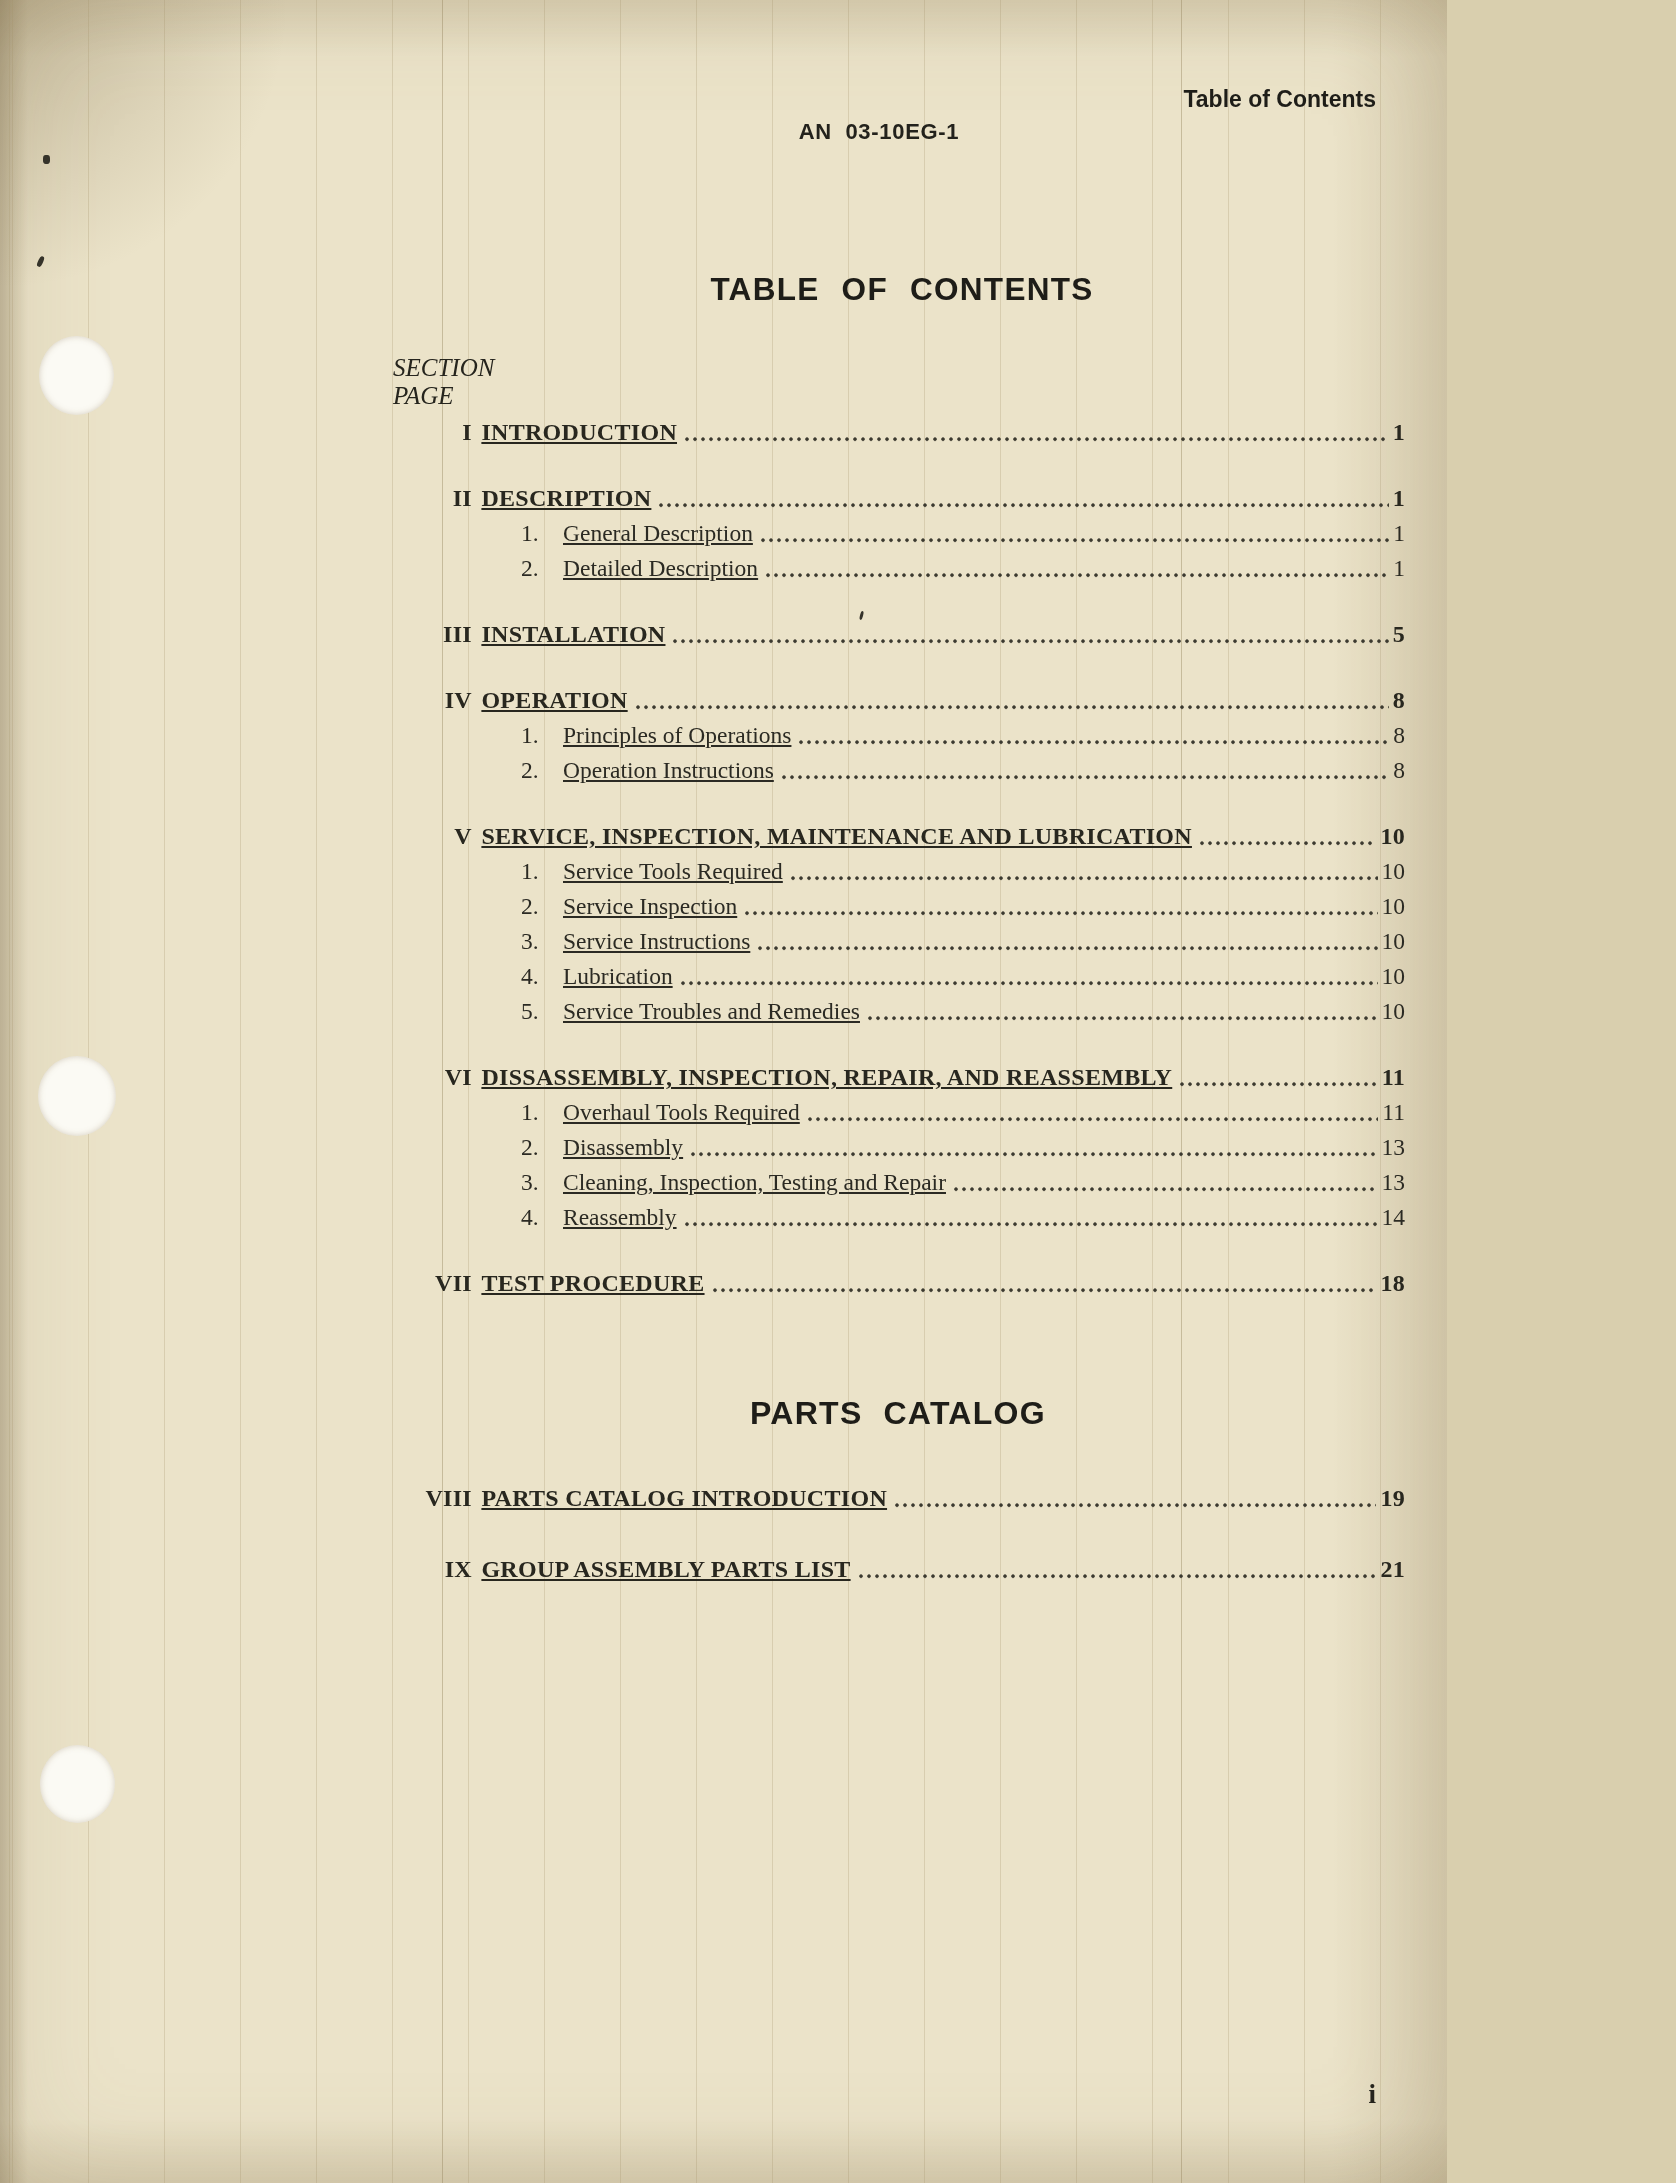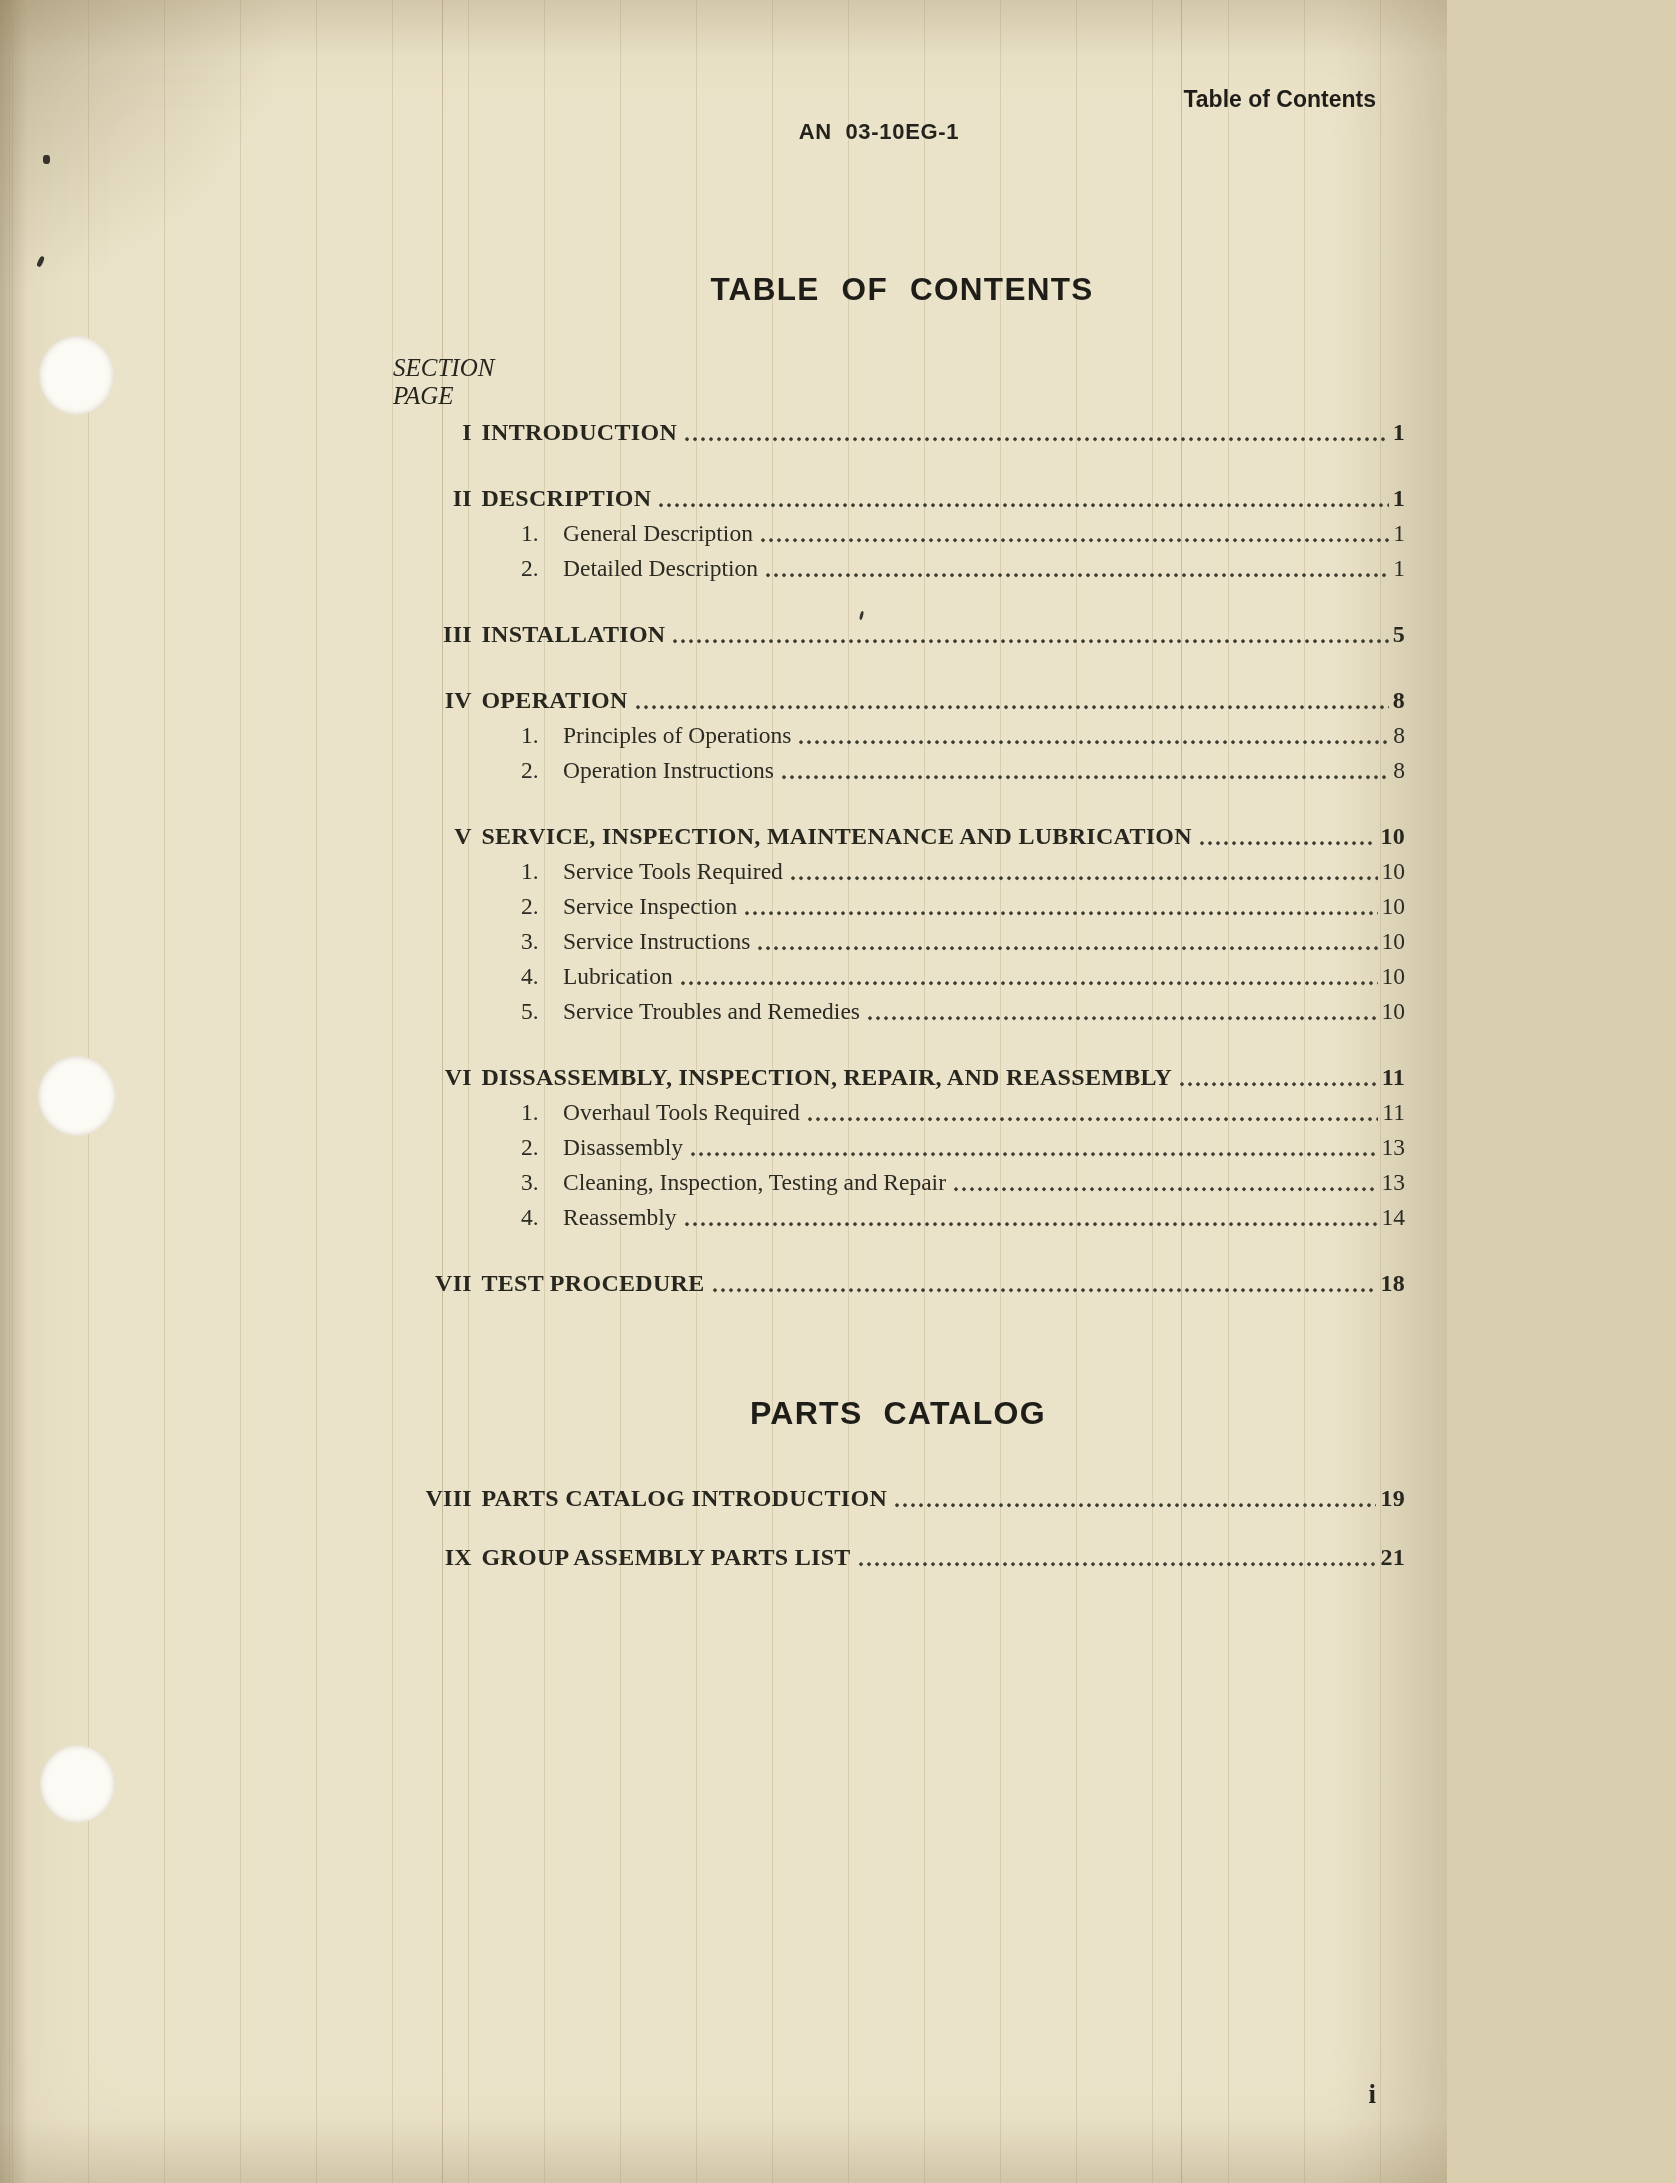--- a/index.html
+++ b/index.html
@@ -77,27 +77,27 @@
 
   
   .toc-list { position: absolute; left: 402px; top: 415px; width: 1003px; }
   .parts-list { position: absolute; left: 402px; top: 1481px; width: 1003px; }
 
   .toc-row {
     display: flex; height: 35px; line-height: 35px;
     font-size: 24px; white-space: nowrap;
   }
   .toc-row.gap { margin-top: 31px; justify-content: center; }
-  .toc-row.gap-sm { margin-top: 24px; }
+  .toc-row.gap-sm { margin-top: 36px; }
   .toc-row.main { font-weight: 600; letter-spacing: 0.3px; color: #28271f; }
   .toc-row.sub  { font-weight: normal; font-size: 23.5px; padding-left: 119px; color: #2b2a23; }
 
   .numeral { width: 70px; text-align: right; margin-right: 9.4px; flex: 0 0 auto; }
   .subnum  { width: 42px; flex: 0 0 auto; }
-  .title   { flex: 0 1 auto; }
+  .title   { flex: 0 1 auto; text-decoration: underline; }
   .leader {
     flex: 1 1 20px;
     background: radial-gradient(circle at 2px 2px, #3c3a30 1.5px, rgba(60,58,48,0) 1.9px);
     background-size: 8px 4.7px;
     background-repeat: repeat-x;
     background-position: left calc(100% - 8.7px);
     margin: 0 4px 0 8px;
     min-width: 16px;
   }
   .pagenum { flex: 0 0 auto; text-align: right; }

